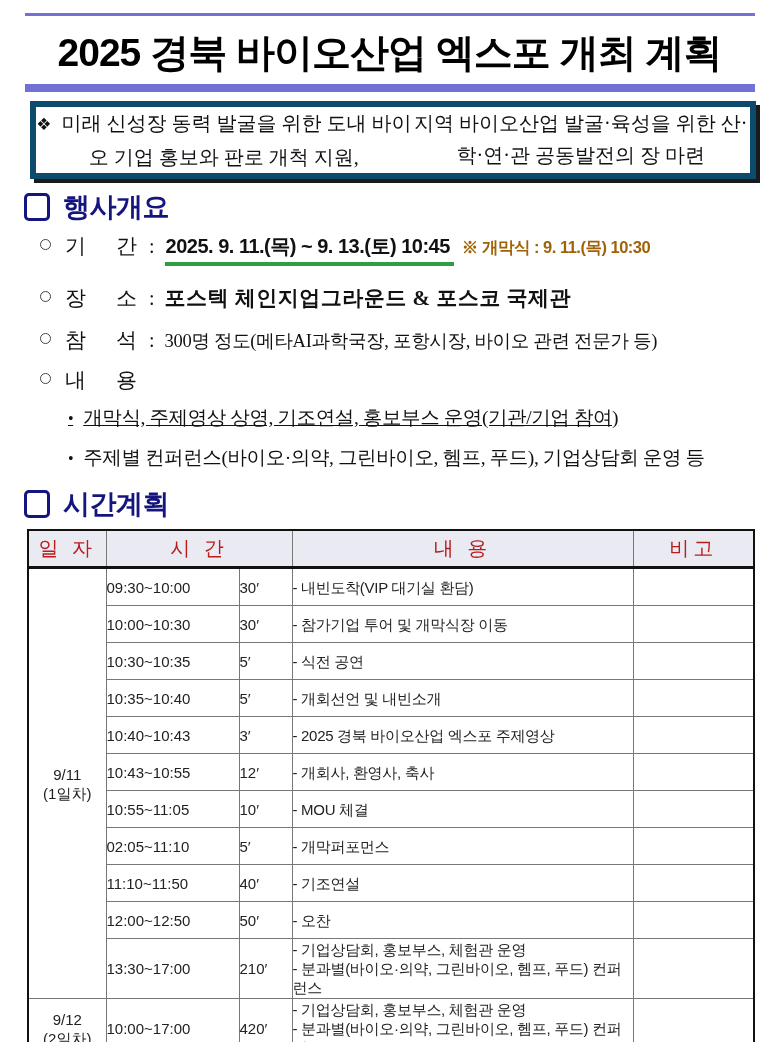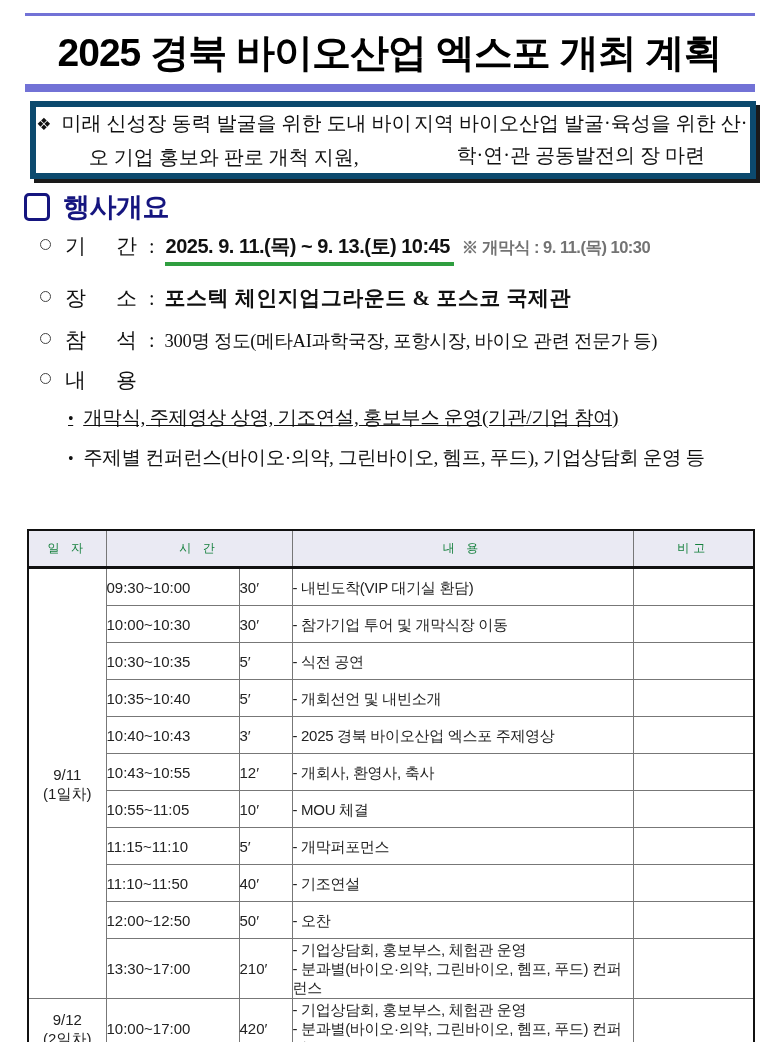--- a/index.html
+++ b/index.html
@@ -64,40 +64,40 @@
     font-size:21px;
   }
   .ov-colon{display:inline-block;margin:0 10px 0 12px;}
   .ov-date{
     font-family:"Liberation Sans", sans-serif;font-weight:700;font-size:20px;
     display:inline-block;border-bottom:4px solid #2f9e3f;padding:0 4px 2px 1px;
     letter-spacing:-0.5px;
   }
   .ov-note{
     font-family:"Liberation Sans", sans-serif;font-weight:700;font-size:16.5px;
-    color:#737373;margin-left:8px;letter-spacing:-0.5px;
+    color:#a16207;margin-left:8px;letter-spacing:-0.5px;
   }
   .ov-value-bold{font-weight:700;font-size:21px;letter-spacing:0.5px;}
   .ov-value{font-size:18.5px;letter-spacing:-0.3px;}
   .ov-bullet-line{
     position:absolute;left:68px;
     font-size:19.5px;color:#111;white-space:nowrap;letter-spacing:-0.4px;
   }
   .dot{margin-right:10px;font-size:16px;}
   
   table.schedule{
     position:absolute;left:27px;top:529px;
     width:726px;border-collapse:collapse;
     font-family:"Liberation Sans", sans-serif;
     font-size:15px;color:#222;
     border:2px solid #111;
     table-layout:fixed;
   }
   table.schedule th{
-    background:#eaeaf3;font-weight:400;font-size:12px;color:#15803d;
+    background:#eaeaf3;font-weight:400;font-size:20px;color:#b91c1c;
     border:1px solid #777;border-bottom:3px solid #111;
     height:33px;letter-spacing:4px;margin-top:28px;
   }
   table.schedule td{
     border:1px solid #777;
     height:34px;padding:1px 0;
     vertical-align:middle;
   }
   td.c-date{text-align:center;line-height:19px;font-size:15px;}
   td.c-time{letter-spacing:0;}
@@ -145,20 +145,24 @@
     <span class="circle"></span><span class="ov-label">내 용</span>
   </div>
 
   <div class="ov-bullet-line" style="top:404px;text-decoration:underline;">
     <span class="dot">•</span><span>개막식, 주제영상 상영, 기조연설, 홍보부스 운영(기관/기업 참여)</span>
   </div>
   <div class="ov-bullet-line" style="top:444px;">
     <span class="dot">•</span><span>주제별 컨퍼런스(바이오·의약, 그린바이오, 헴프, 푸드), 기업상담회 운영 등</span>
   </div>
 
+  <div class="section-heading" style="top:487px;">
+    <span class="sq-bullet"></span>
+    <span>시간계획</span>
+  </div>
 
   <table class="schedule">
     <colgroup>
       <col style="width:78px">
         <col style="width:133px">
         <col style="width:53px">
         <col style="width:341px">
         <col style="width:121px">
     </colgroup>
     <thead>
@@ -224,21 +228,21 @@
       </tr>
       <tr>
         <td class="c-time">10:55~11:05</td>
         <td class="c-dur">10′</td>
         <td class="c-content">
             <div>- MOU 체결</div>
           </td>
         <td class="c-note"></td>
       </tr>
       <tr>
-        <td class="c-time">11:15~11:10</td>
+        <td class="c-time">02:05~11:10</td>
         <td class="c-dur">5′</td>
         <td class="c-content">
             <div>- 개막퍼포먼스</div>
           </td>
         <td class="c-note"></td>
       </tr>
       <tr>
         <td class="c-time">11:10~11:50</td>
         <td class="c-dur">40′</td>
         <td class="c-content">

